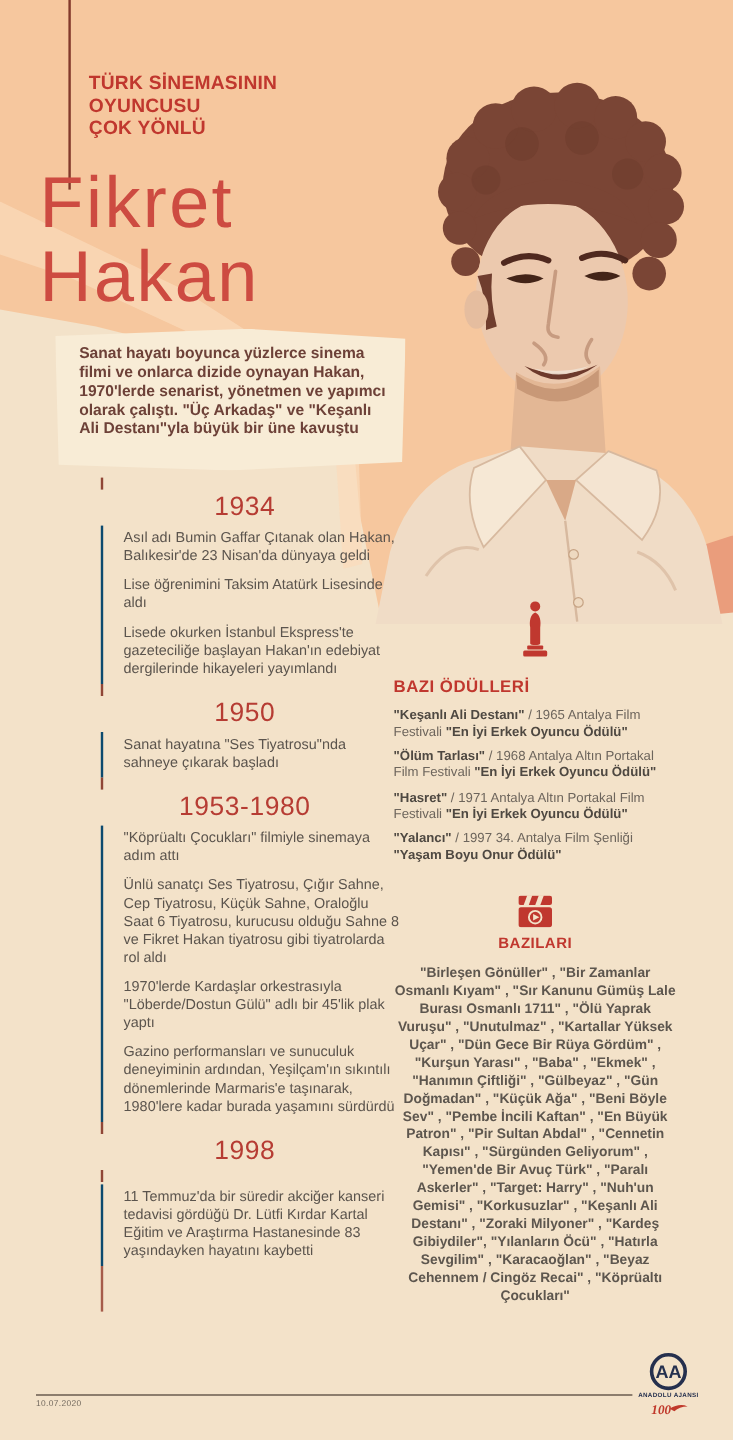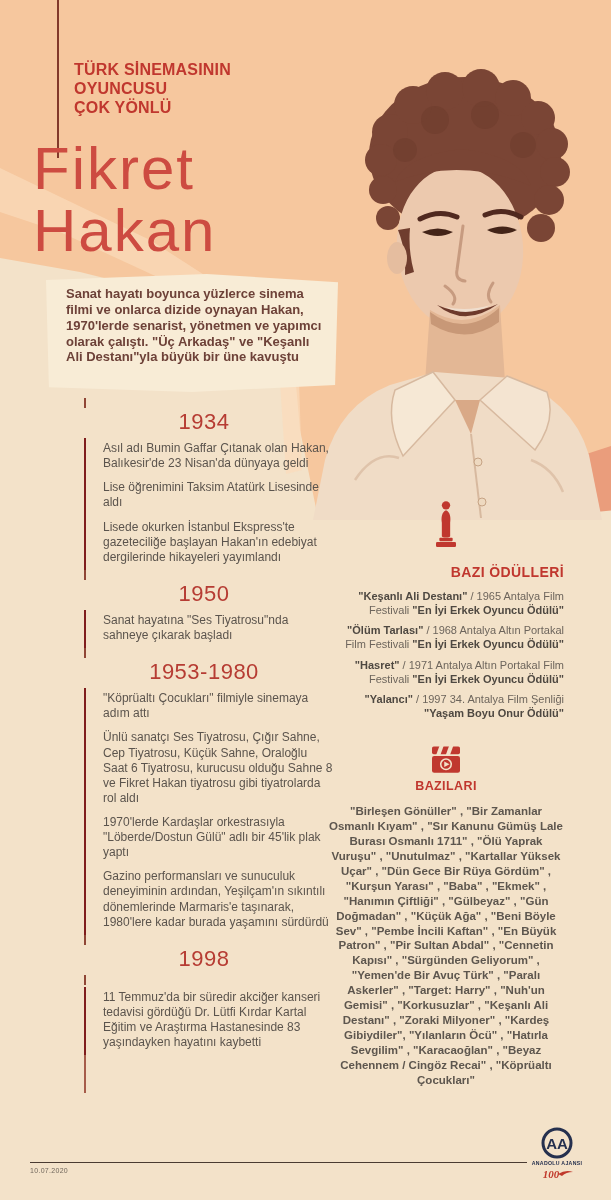--- a/index.html
+++ b/index.html
@@ -39,26 +39,26 @@
     line-height:1.04;letter-spacing:2px;font-weight:normal;}
   .intro{left:66px;top:286px;width:256px;z-index:4;font-size:13px;font-weight:bold;
     color:#6d4138;line-height:1.22;}
   
   .portrait{left:295px;top:60px;width:316px;height:460px;z-index:3;}
   
   .timeline{left:75px;top:398px;width:258px;z-index:4;}
   .tl-tick{width:2px;height:10px;background:#8f4636;margin-left:9px;margin-bottom:2px;}
   .tl-year{margin:0 0 5px 0;font-size:22px;color:#b63c33;font-weight:normal;
     letter-spacing:.5px;line-height:1.05;text-align:center;}
-  .tl-items{margin-left:9px;border-left:2px solid #7f1d1d;padding:3px 0 1px 17px;}
+  .tl-items{margin-left:9px;border-left:2px solid #0c4a6e;padding:3px 0 1px 17px;}
   .tl-items p{margin:0 0 9px;font-size:12px;color:#5b544d;line-height:1.26;}
   .tl-items p:last-child{margin-bottom:4px;}
   .tl-end{width:2px;height:38px;background:#a65c4a;margin-left:9px;}
   
-  .awards{left:328px;top:496px;width:236px;text-align:right;z-index:4;}
+  .awards{left:328px;top:496px;width:236px;text-align:left;z-index:4;}
   .awards svg,.films svg{display:block;margin:0 auto;}
   .section-title{font-size:14px;color:#c0372e;font-weight:bold;margin:6px 0 9px;
     letter-spacing:.4px;line-height:1.2;}
   .award-entry{margin:0 0 7px;font-size:11px;line-height:1.25;color:#6d655c;}
   .award-entry .strong{color:#4e4841;font-weight:bold;}
   .films{left:326px;top:746px;width:240px;text-align:center;z-index:4;}
   .films .section-title{font-size:12.5px;margin:6px 0 0;line-height:1.2;}
   .film-list{margin:10px 0 0;font-size:11.5px;font-weight:bold;color:#5d564e;line-height:1.3;}
   
   .footer-line{left:30px;top:1162px;width:497px;height:1px;background:#4a3b31;z-index:4;}

